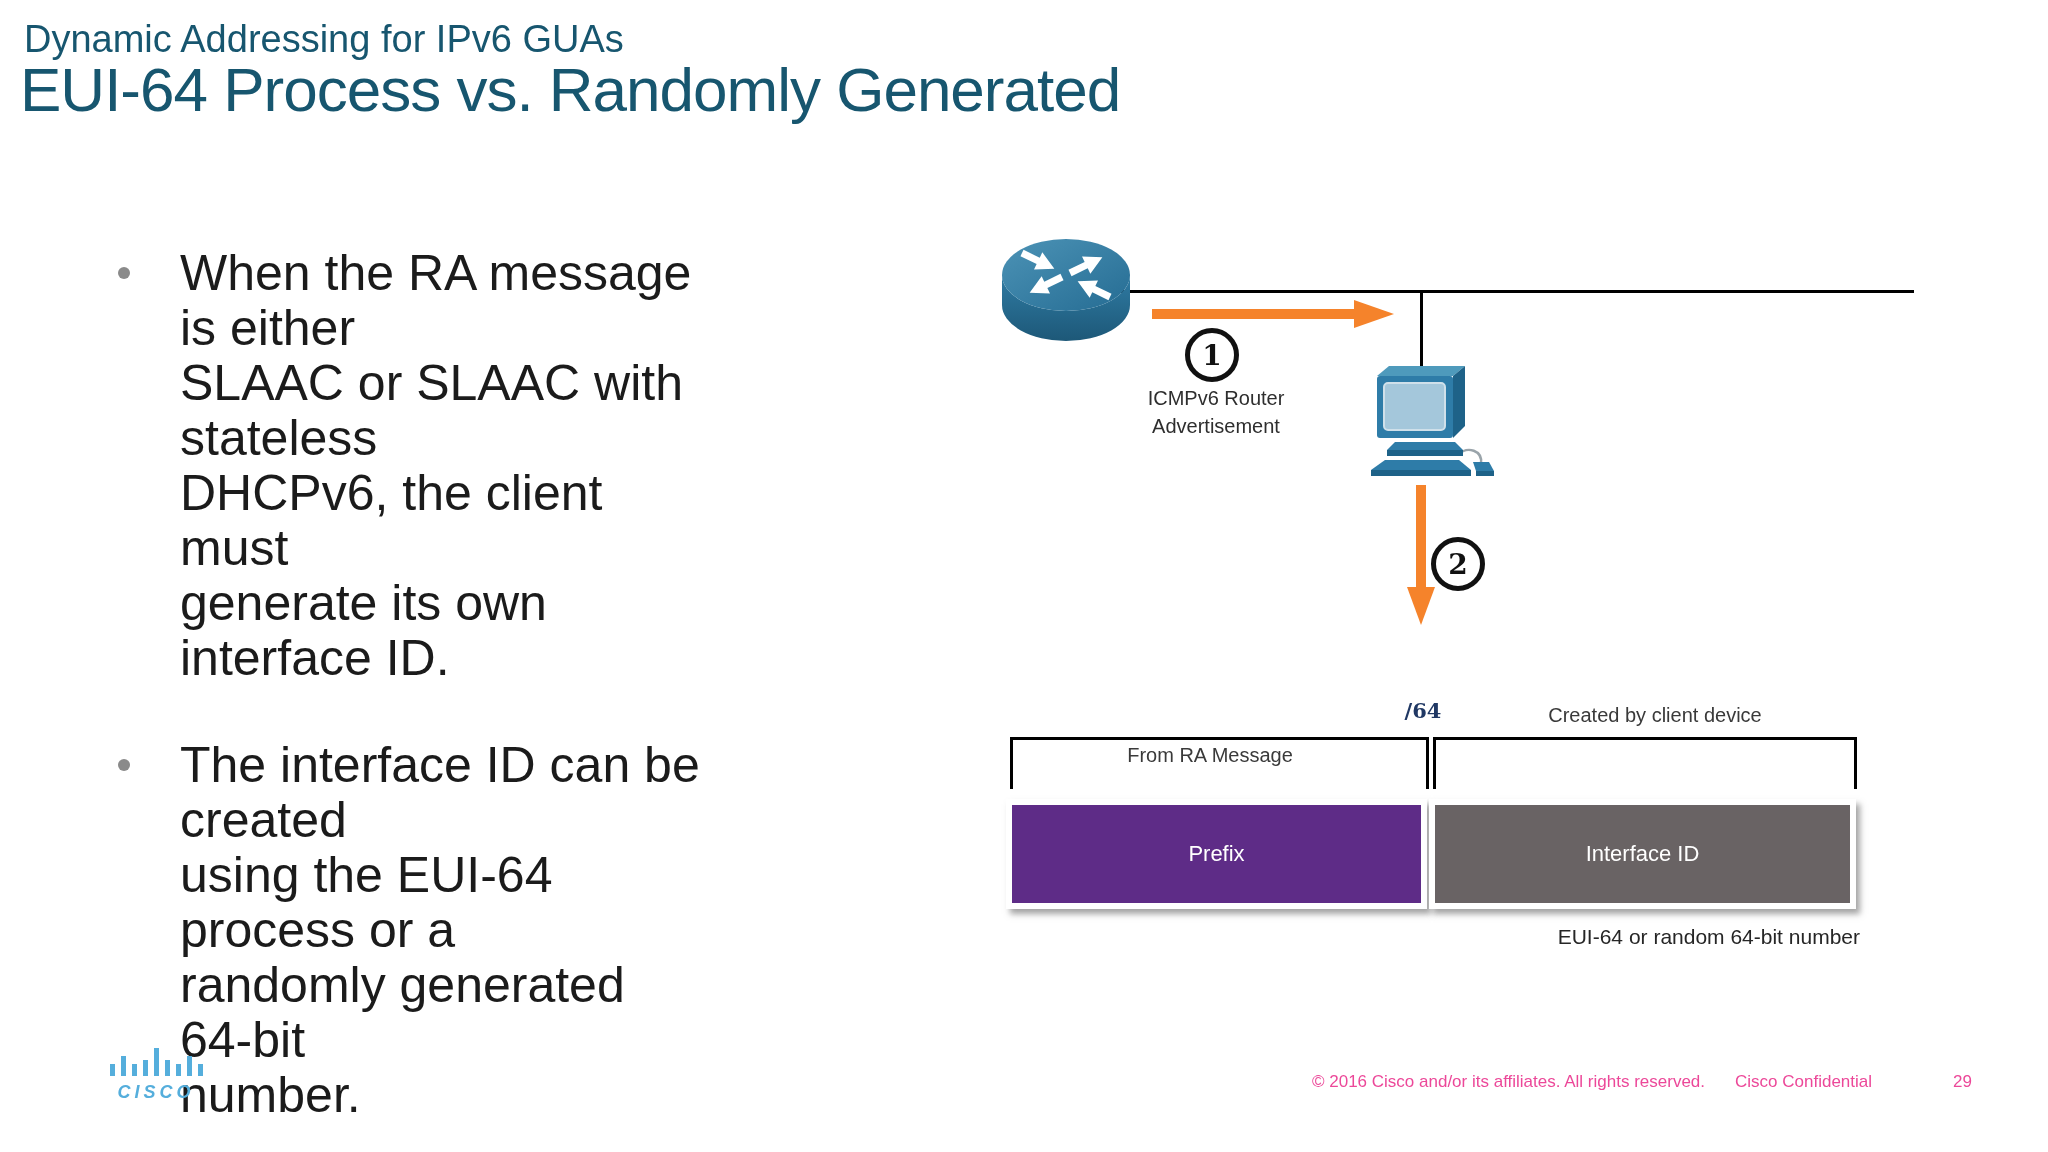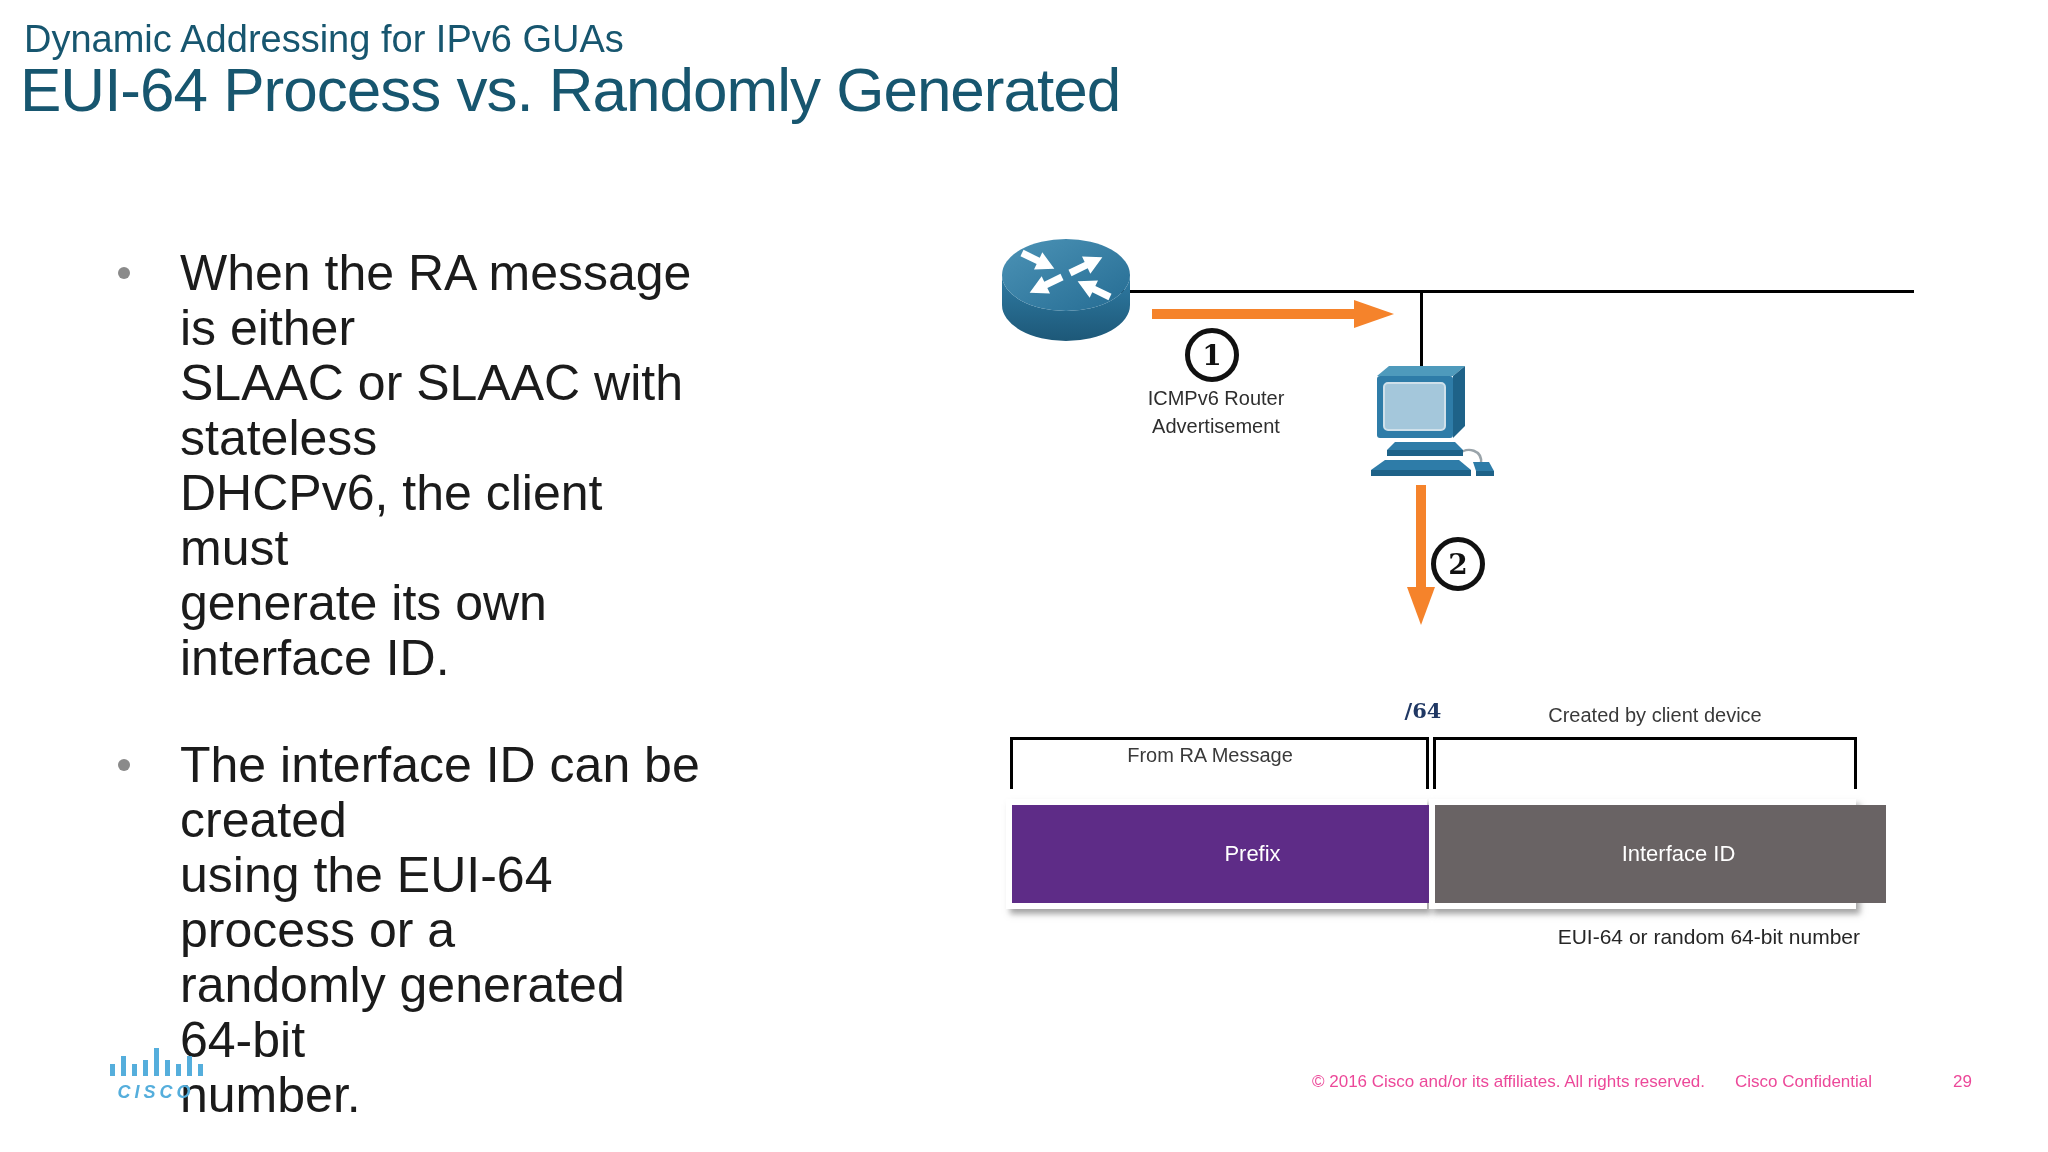--- a/index.html
+++ b/index.html
@@ -26,21 +26,21 @@
     font-family:"DejaVu Serif",serif;font-weight:bold;font-size:28px;color:#111;
   }
   .diag-label{position:absolute;text-align:center;font-size:20px;line-height:28px;color:#2e2e2e;}
   .field-label{position:absolute;text-align:center;font-size:20px;color:#3a3a3a;}
   .len-label{position:absolute;text-align:center;font-size:21px;font-weight:bold;
     font-family:"DejaVu Serif",serif;color:#203864;}
   .bracket{position:absolute;height:49px;border-top:3px solid #000;border-left:3px solid #000;border-right:3px solid #000;}
   .fieldbox{position:absolute;height:110px;background:#fff;padding:6px;box-sizing:border-box;
     box-shadow:4px 5px 6px rgba(90,90,90,.55);}
   .fieldbox .fill{width:100%;height:100%;display:flex;align-items:center;justify-content:center;
-    color:#fff;font-size:22px;padding-left:36px;}
+    color:#fff;font-size:22px;}
   .fill-prefix{background:#5E2C87;}
   .fill-iface{background:#696364;}
   .caption{position:absolute;text-align:right;font-size:21px;color:#262626;}
   
   .logo{position:absolute;left:104px;top:1048px;width:104px;text-align:center;}
   .logo .word{margin-top:2px;font-size:18px;font-weight:bold;letter-spacing:4px;color:#55AEDC;font-style:italic;}
   .footnote{position:absolute;top:1072px;font-size:17px;color:#ec4899;white-space:nowrap;}
   .footnote span + span{margin-left:30px;}
 </style>
 </head>

